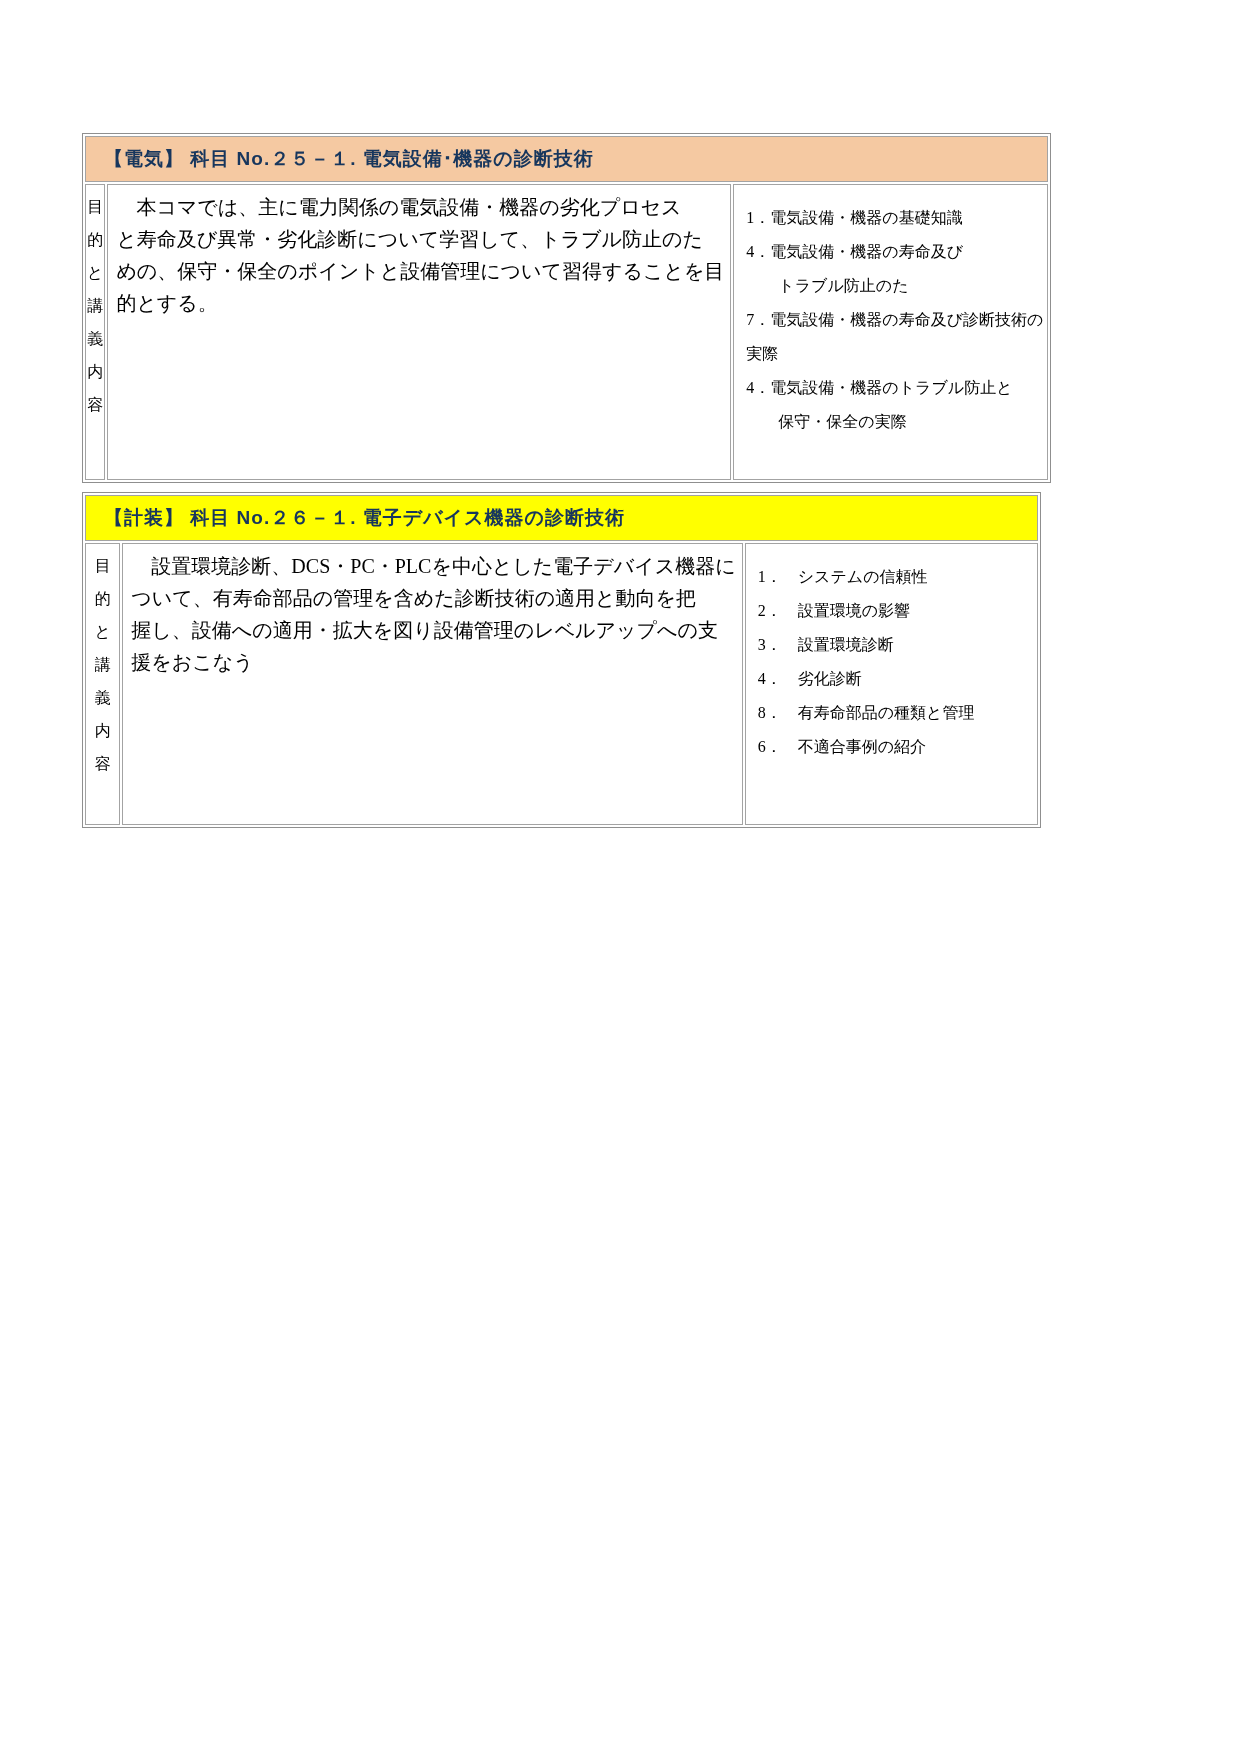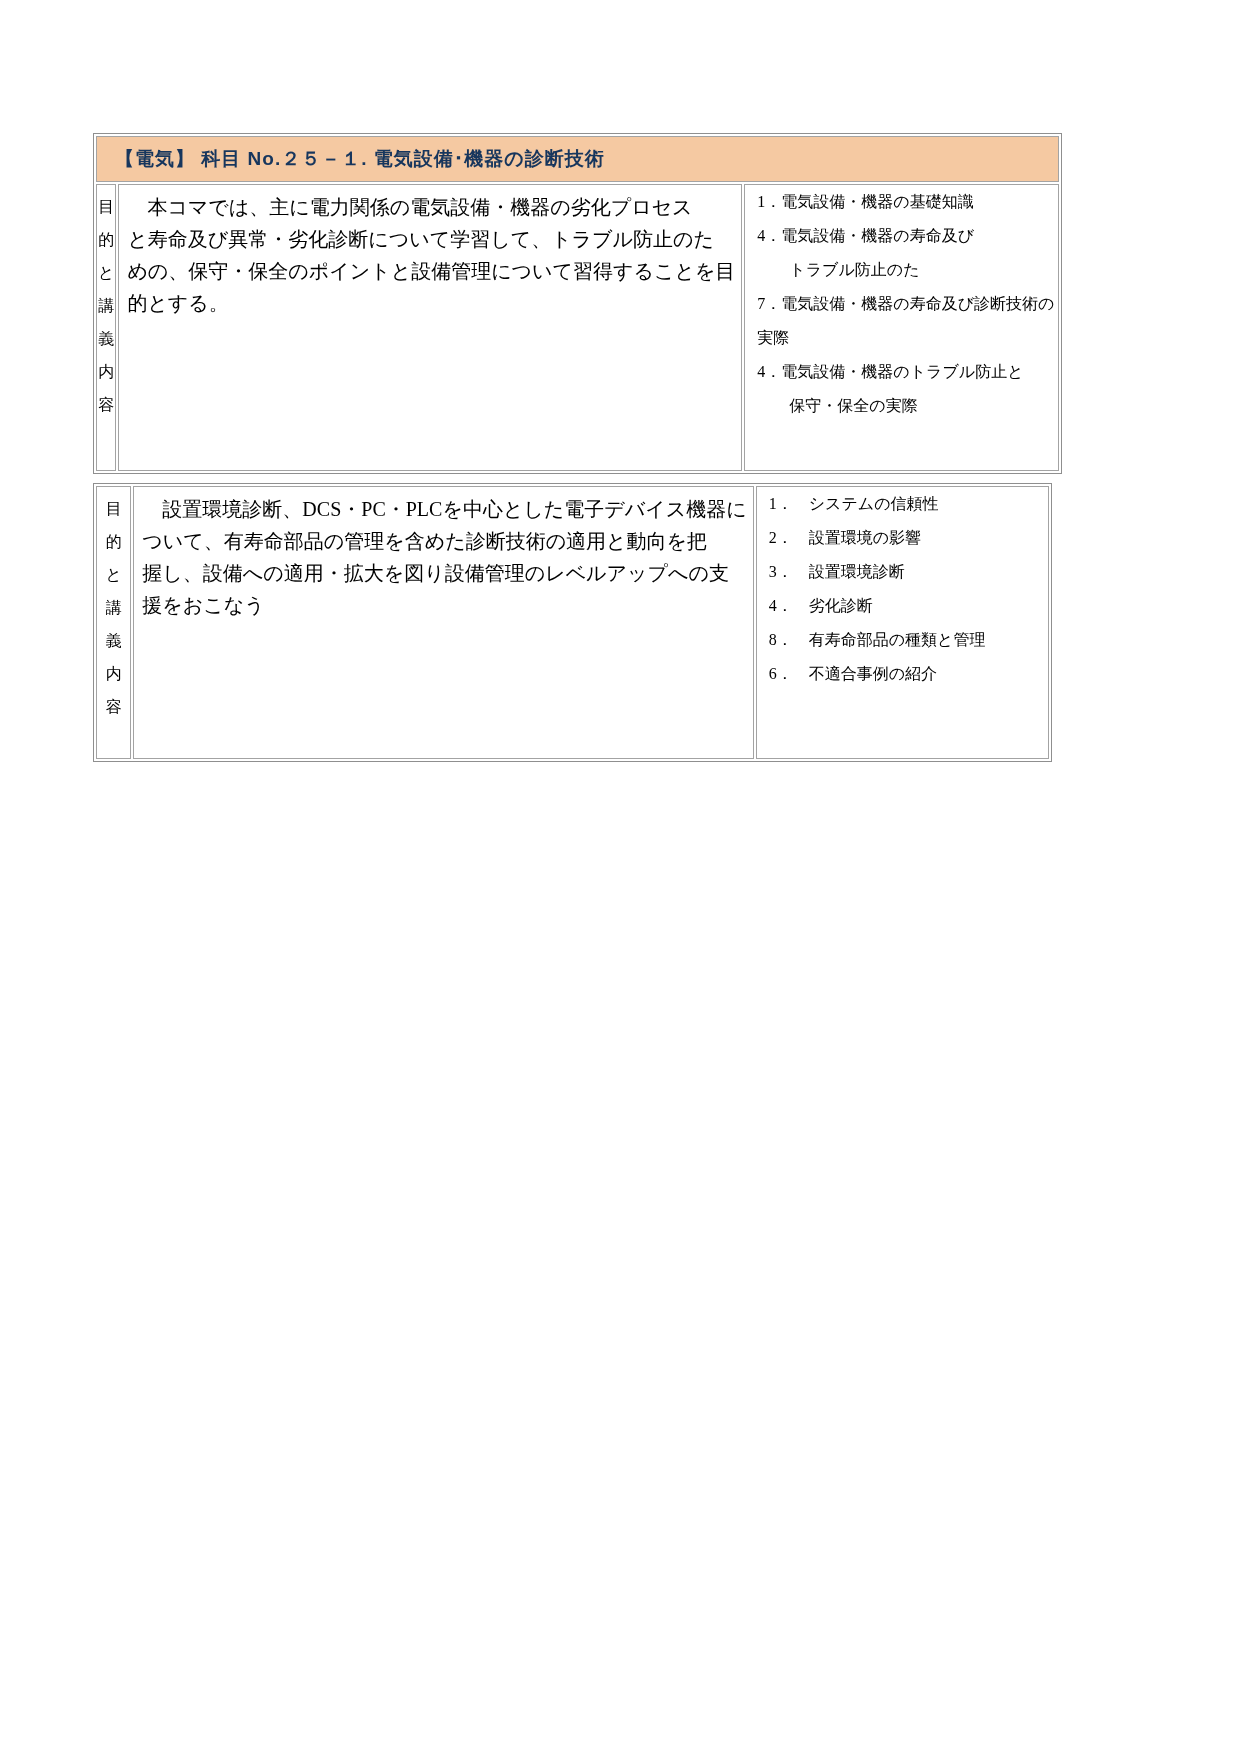--- a/index.html
+++ b/index.html
@@ -2,39 +2,39 @@
 <html><head>
 <meta charset="utf-8">
 <style>
   html,body{margin:0;padding:0;}
   body{
     width:1241px;height:1755px;background:#ffffff;
     font-family:"Liberation Serif","DejaVu Serif",serif;
     color:#000;
   }
   .page{position:relative;width:1241px;height:1755px;overflow:hidden;}
-  .content{position:absolute;left:82px;top:133px;width:959px;margin-left:11px;}
+  .content{position:absolute;left:82px;top:133px;width:959px;}
   table.section-table{
     border-collapse:separate;border-spacing:2px;
     width:100%;background:#ffffff;
     border:1px solid #8f8f8f;
     margin-bottom:9px;
   }
   td{border:1px solid #a3a3a3;vertical-align:top;background:#ffffff;}
   td.header-cell{
     height:40px;vertical-align:middle;
     font-family:"Liberation Sans","DejaVu Sans",sans-serif;
     font-weight:bold;font-size:19px;letter-spacing:1px;
     padding:2px 8px 2px 18px;
   }
   td.label-cell{width:53px;padding-top:12px;text-align:center;}
   td.label-cell .line{height:33px;font-size:16px;}
   td.desc-cell{width:530px;padding:6px 6px 6px 8px;}
   td.desc-cell .line{height:32px;line-height:32px;font-size:20px;white-space:pre;}
-  td.items-cell{width:360px;padding:0 4px 6px 12px;}
+  td.items-cell{width:360px;padding:16px 4px 6px 12px;}
   td.items-cell .line{height:34px;line-height:34px;font-size:16px;white-space:pre;}
   .row-s1 td{height:272px;}
   .row-s2 td{height:258px;}
 </style>
 </head>
 <body>
 
 <div class="page">
   <div class="content">
 
@@ -67,20 +67,23 @@
               <div class="line">実際</div>
               <div class="line">4．電気設備・機器のトラブル防止と</div>
               <div class="line">　　保守・保全の実際</div>
             </td>
       </tr>
     </tbody>
       </table>
 
     <table class="section-table">
       <tbody>
+          <tr>
+        <td class="header-cell" colspan="3" style="background: rgb(255, 255, 0); color: rgb(23, 54, 93);"><span>【計装】 科目 No.２６－１. 電子デバイス機器の診断技術</span></td>
+      </tr>
       <tr class="row-s2">
         <td class="label-cell">
               <div class="line">目</div>
               <div class="line">的</div>
               <div class="line">と</div>
               <div class="line">講</div>
               <div class="line">義</div>
               <div class="line">内</div>
               <div class="line">容</div>
             </td>

